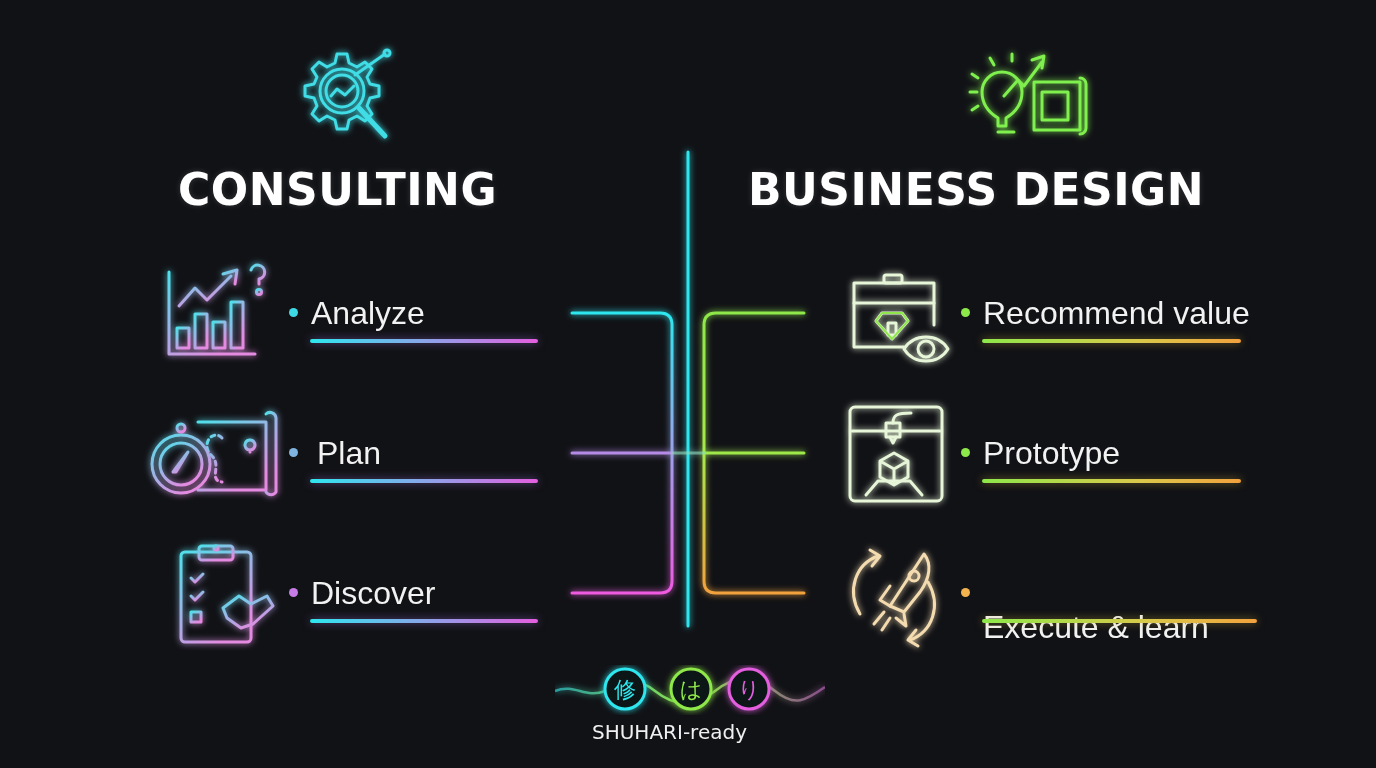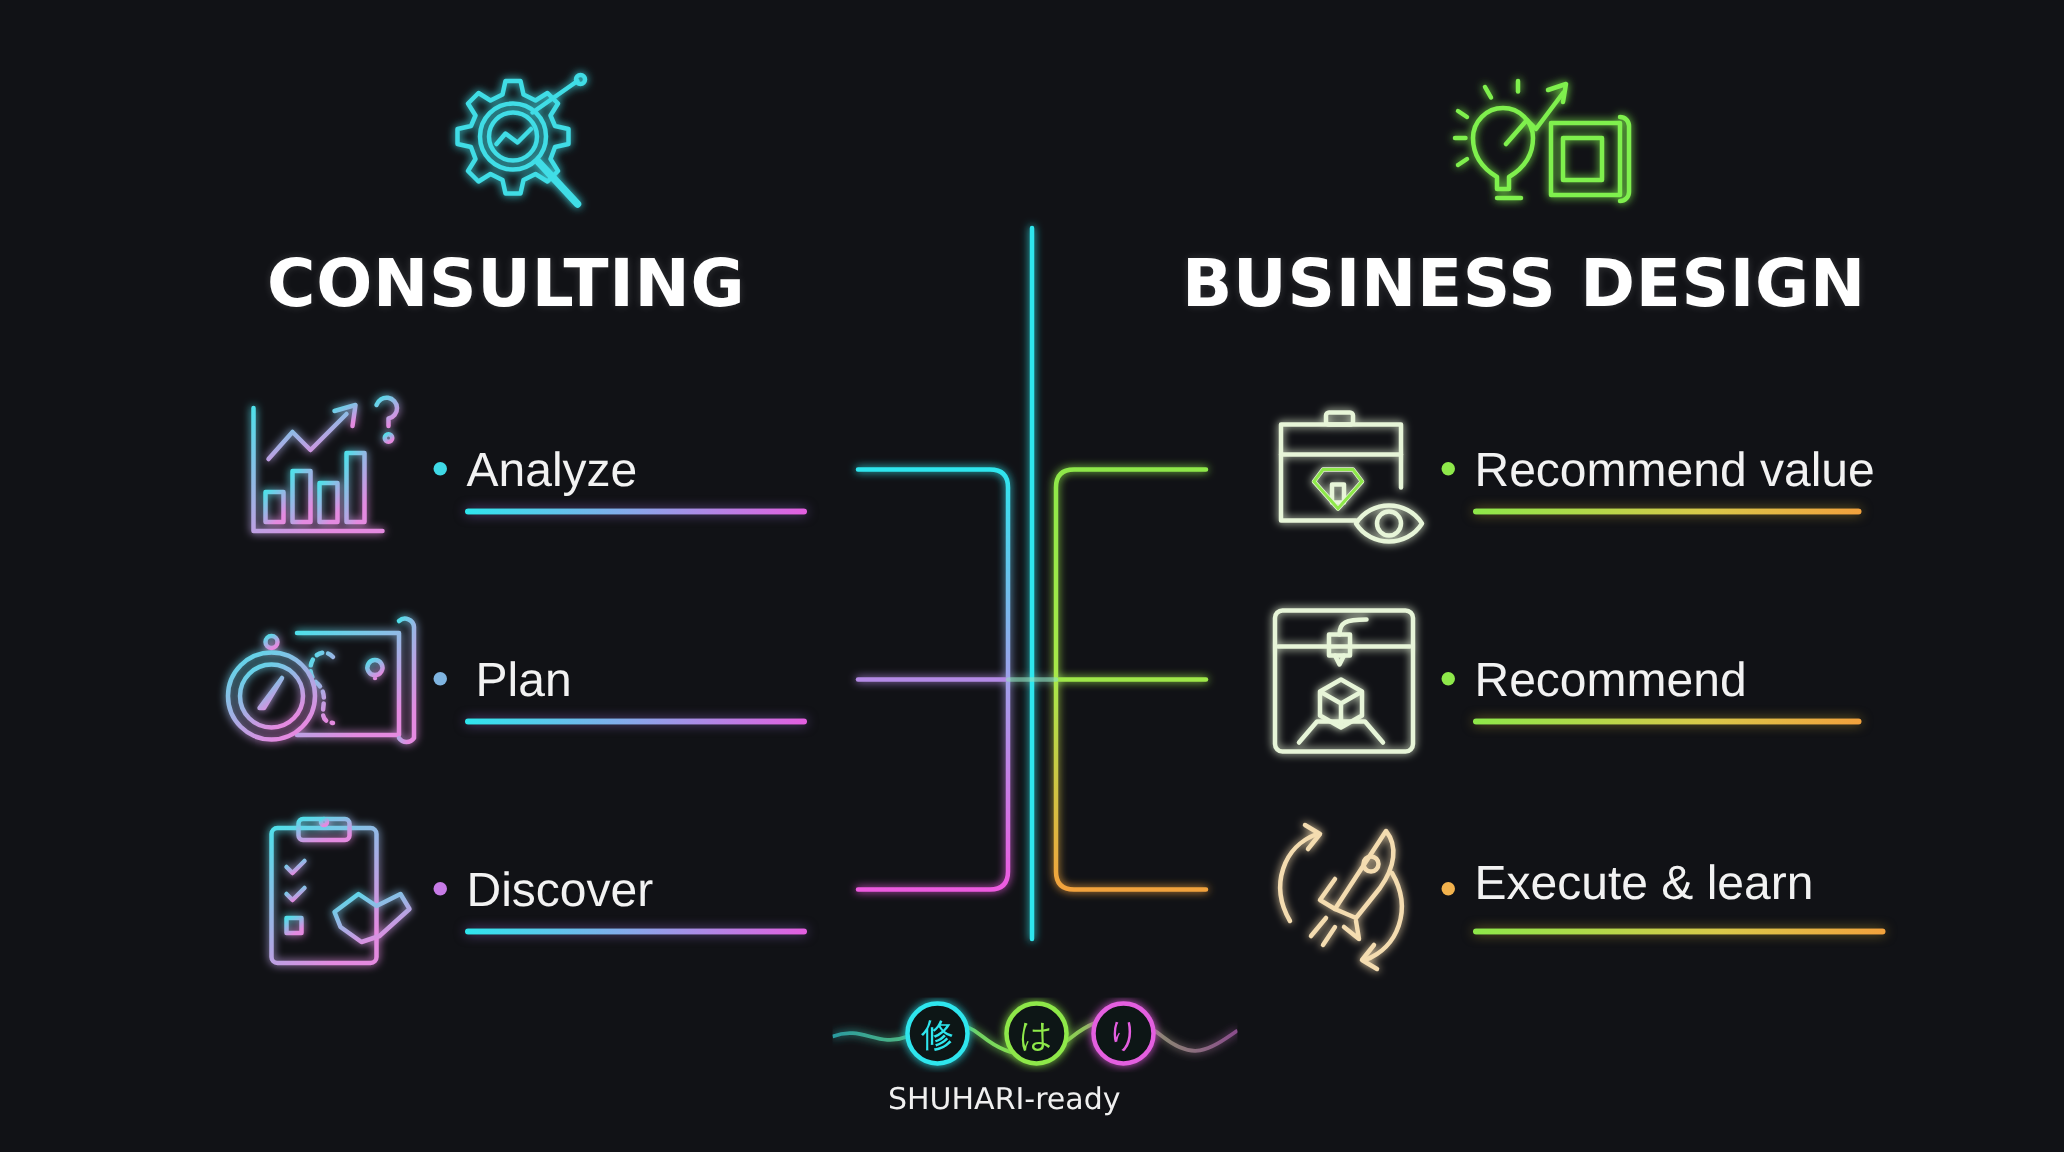--- a/index.html
+++ b/index.html
@@ -85,21 +85,21 @@
       <line x1="10" y1="58" x2="4" y2="62"></line>
     <line x1="22" y1="10" x2="26" y2="17"></line>
       <line x1="44" y1="6" x2="44" y2="13"></line>
     <path d="M36 48 l14-16 l6 6 l18-24"></path>
       <path d="M64 12 l12 -4 l-2 12"></path>
     <path d="M66 34 h46 v48 h-46 z"></path>
       <rect x="74" y="44" width="26" height="28"></rect>
     <path d="M112 30 a6 6 0 0 1 6 6 v44 a6 6 0 0 1 -6 6"></path>
   </g>
 </svg>
-<div class="abs title" style="left:788px;top:164px">BUSINESS DESIGN</div>
+<div class="abs title" style="left:748px;top:164px">BUSINESS DESIGN</div>
 
 <svg class="abs icon" style="left:165px;top:262px" width="110" height="95" viewBox="0 0 110 95">
   <defs>
       <linearGradient id="gIconL" x1="0" y1="0" x2="0.6" y2="1">
         <stop offset="0" stop-color="#4fe0ea"></stop>
         <stop offset="1" stop-color="#e48ae0"></stop>
       </linearGradient>
     </defs>
   <g fill="none" stroke="url(#gIconL)" stroke-width="3" filter="url(#glow)" stroke-linecap="round" stroke-linejoin="round">
     <path d="M4 10 V92 H90"></path>
@@ -173,39 +173,39 @@
     <rect x="2" y="2" width="92" height="94" rx="5"></rect>
     <line x1="4" y1="26" x2="92" y2="26"></line>
     <rect x="38" y="18" width="14" height="14"></rect>
       <path d="M42 32 l3 6 l3-6"></path>
     <path d="M45 18 c0-8 4-10 18-10"></path>
     <path d="M32 56 l14-8 l14 8 v16 l-14 8 l-14-8 z M32 56 l14 8 l14-8 M46 64 v16"></path>
     <path d="M18 90 l12-14 h32 l12 14"></path>
   </g>
 </svg>
 <div class="abs dot" style="left:961px;top:448px;background:#8ee84a"></div>
-<div class="abs item-label" style="left:983px;top:437px">Recommend</div>
+<div class="abs item-label" style="left:983px;top:437px">Prototype</div>
 <div class="abs uline uline-right" style="left:982px;top:479px;width:259px"></div>
 
 <svg class="abs icon" style="left:844px;top:542px" width="100" height="110" viewBox="0 0 100 110">
   <g fill="none" stroke="#f4dcb0" stroke-width="3" filter="url(#glow)" stroke-linecap="round" stroke-linejoin="round">
     <path d="M34 14 c-22 8-32 34-18 58"></path>
       <path d="M26 8 l10 6 l-8 10"></path>
     <path d="M66 98 c22-8 32-34 18-58"></path>
       <path d="M74 104 l-10 -6 l8 -10"></path>
     <path d="M46 64 l34-52 l0 0 c8 10 6 24 -4 38 l-16 20 z"></path>
       <circle cx="70" cy="34" r="5"></circle>
     <path d="M46 64 l-10-6 l10-14"></path>
       <path d="M60 72 l2 12 l-10-8"></path>
     <line x1="40" y1="70" x2="30" y2="82"></line>
       <line x1="46" y1="76" x2="38" y2="88"></line>
   </g>
 </svg>
 <div class="abs dot" style="left:961px;top:588px;background:#f2b24d"></div>
-<div class="abs item-label" style="left:983px;top:572px">Execute &amp; learn</div>
+<div class="abs item-label" style="left:983px;top:611px">Execute &amp; learn</div>
 <div class="abs uline uline-right" style="left:982px;top:619px;width:275px"></div>
 
 <svg class="abs" style="left:555px;top:665px" width="270" height="50" viewBox="0 0 270 50">
   <defs>
       <linearGradient id="gWave" x1="0" x2="1">
         <stop offset="0" stop-color="#2a9aa0"></stop>
         <stop offset="0.5" stop-color="#8ee84a"></stop>
         <stop offset="1" stop-color="#8a4c8c"></stop>
       </linearGradient>
     </defs>

